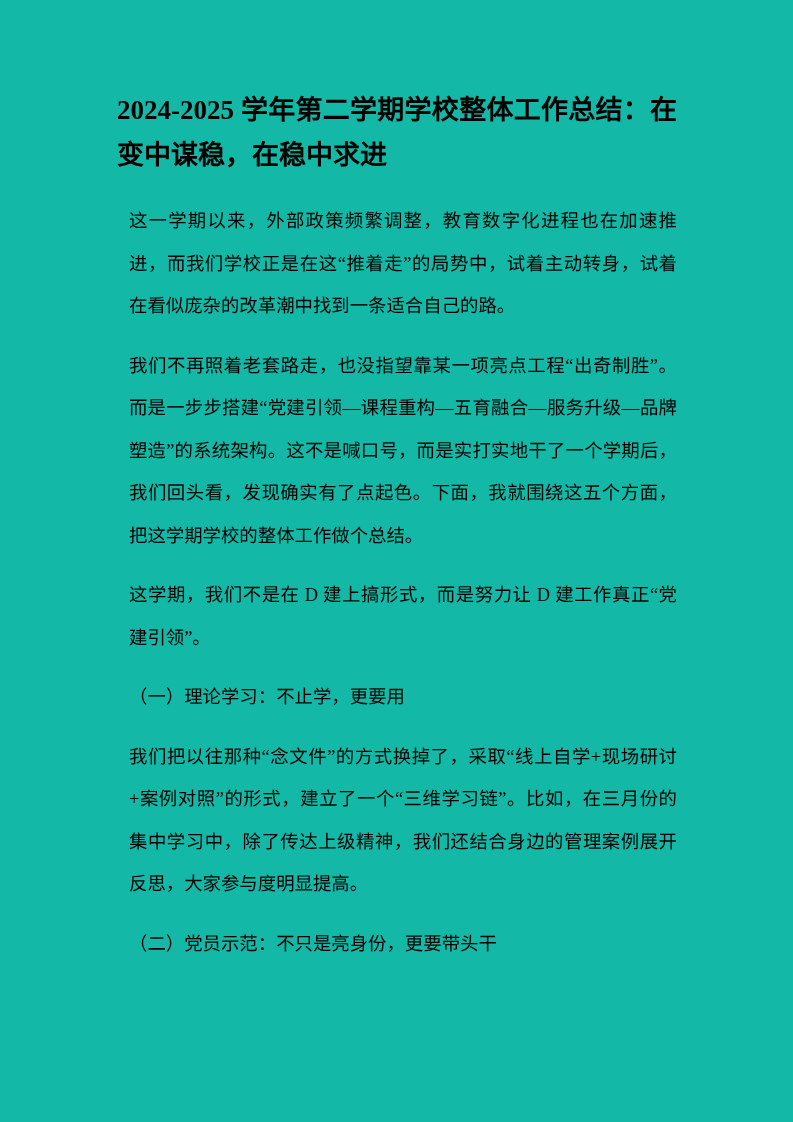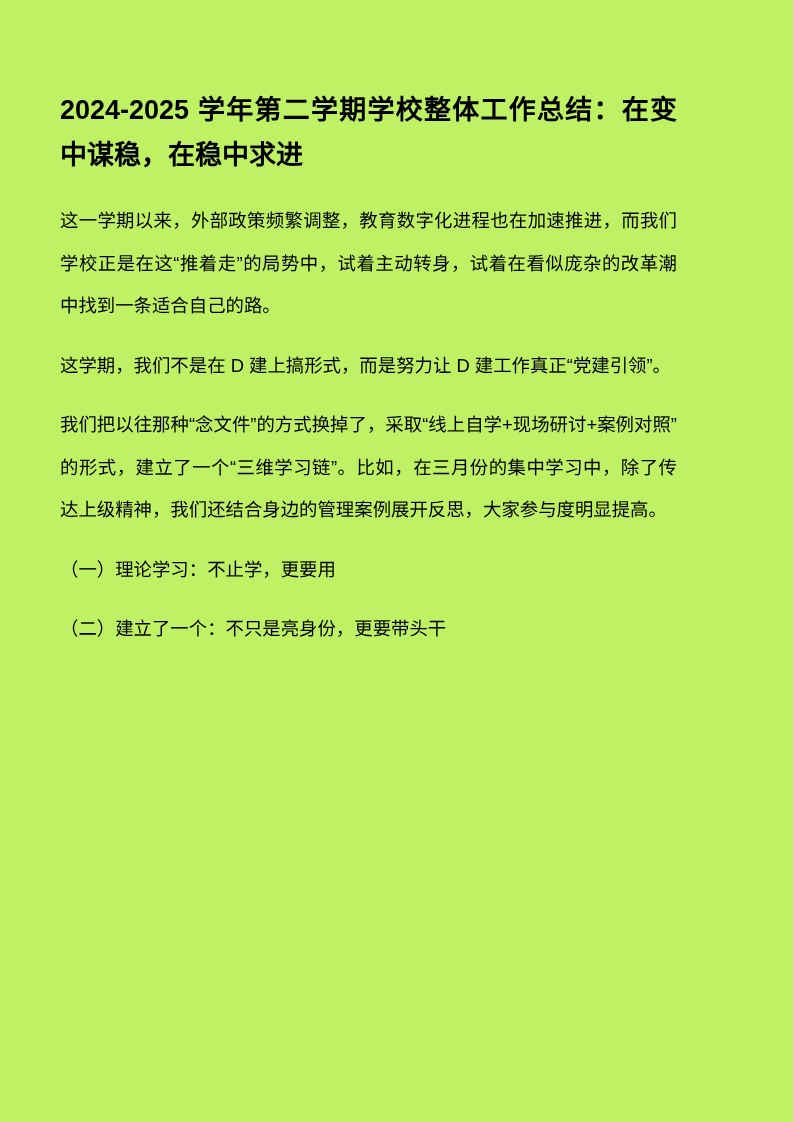--- a/index.html
+++ b/index.html
@@ -5,55 +5,56 @@
   html, body {
     margin: 0;
     padding: 0;
     background: #ffffff;
   }
   .page {
     position: relative;
     width: 793px;
     height: 1122px;
     margin: 0 auto;
-    background: #bef264;
+    background: #14b8a6;
     box-sizing: border-box;
-    padding: 88px 116px 0 60px;
-    font-family: Liberation Sans, sans-serif;
+    padding: 88px 116px 0 117px;
+    font-family: Liberation Serif, serif;
     color: #000000;
     overflow: hidden;
   }
   .doc-title {
     font-size: 27px;
     font-weight: bold;
     line-height: 45px;
     margin: 0 0 22px 0;
     text-align: justify;
   }
   .para {
     font-size: 18.4px;
     font-weight: normal;
     line-height: 42.5px;
-    margin: 0 0 17px 0;
+    margin: 0 0 17px 12px;
     text-align: justify;
     text-justify: inter-ideograph;
     word-break: normal;
     overflow-wrap: break-word;
   }
 </style>
 </head>
 <body>
 
 <div class="page">
   <h1 class="doc-title">2024-2025 学年第二学期学校整体工作总结：在变中谋稳，在稳中求进</h1>
 
   <p class="para">这一学期以来，外部政策频繁调整，教育数字化进程也在加速推进，而我们学校正是在这“推着走”的局势中，试着主动转身，试着在看似庞杂的改革潮中找到一条适合自己的路。</p>
 
+  <p class="para">我们不再照着老套路走，也没指望靠某一项亮点工程“出奇制胜”。而是一步步搭建“党建引领—课程重构—五育融合—服务升级—品牌塑造”的系统架构。这不是喊口号，而是实打实地干了一个学期后，我们回头看，发现确实有了点起色。下面，我就围绕这五个方面，把这学期学校的整体工作做个总结。</p>
 
 
   <p class="para">这学期，我们不是在 D 建上搞形式，而是努力让 D 建工作真正“党建引领”。</p>
 
+  <p class="para">（一）理论学习：不止学，更要用</p>
+
   <p class="para">我们把以往那种“念文件”的方式换掉了，采取“线上自学+现场研讨+案例对照”的形式，建立了一个“三维学习链”。比如，在三月份的集中学习中，除了传达上级精神，我们还结合身边的管理案例展开反思，大家参与度明显提高。</p>
 
-  <p class="para">（一）理论学习：不止学，更要用</p>
-
-  <p class="para">（二）建立了一个：不只是亮身份，更要带头干</p>
+  <p class="para">（二）党员示范：不只是亮身份，更要带头干</p>
 </div>
 
 </body></html>

